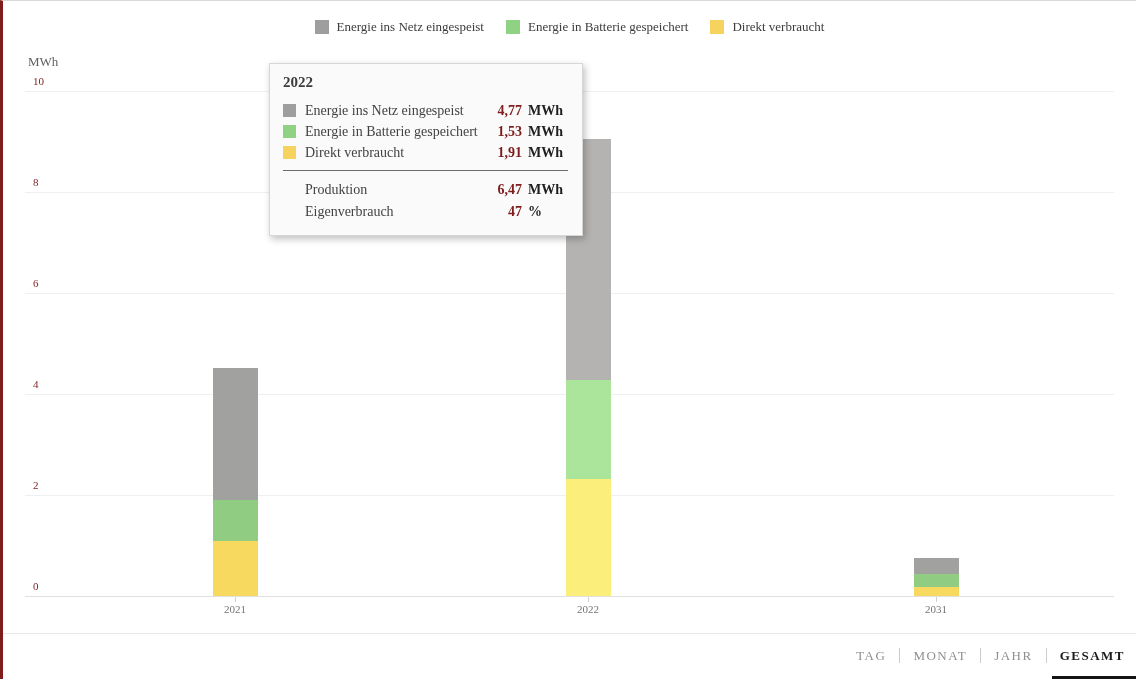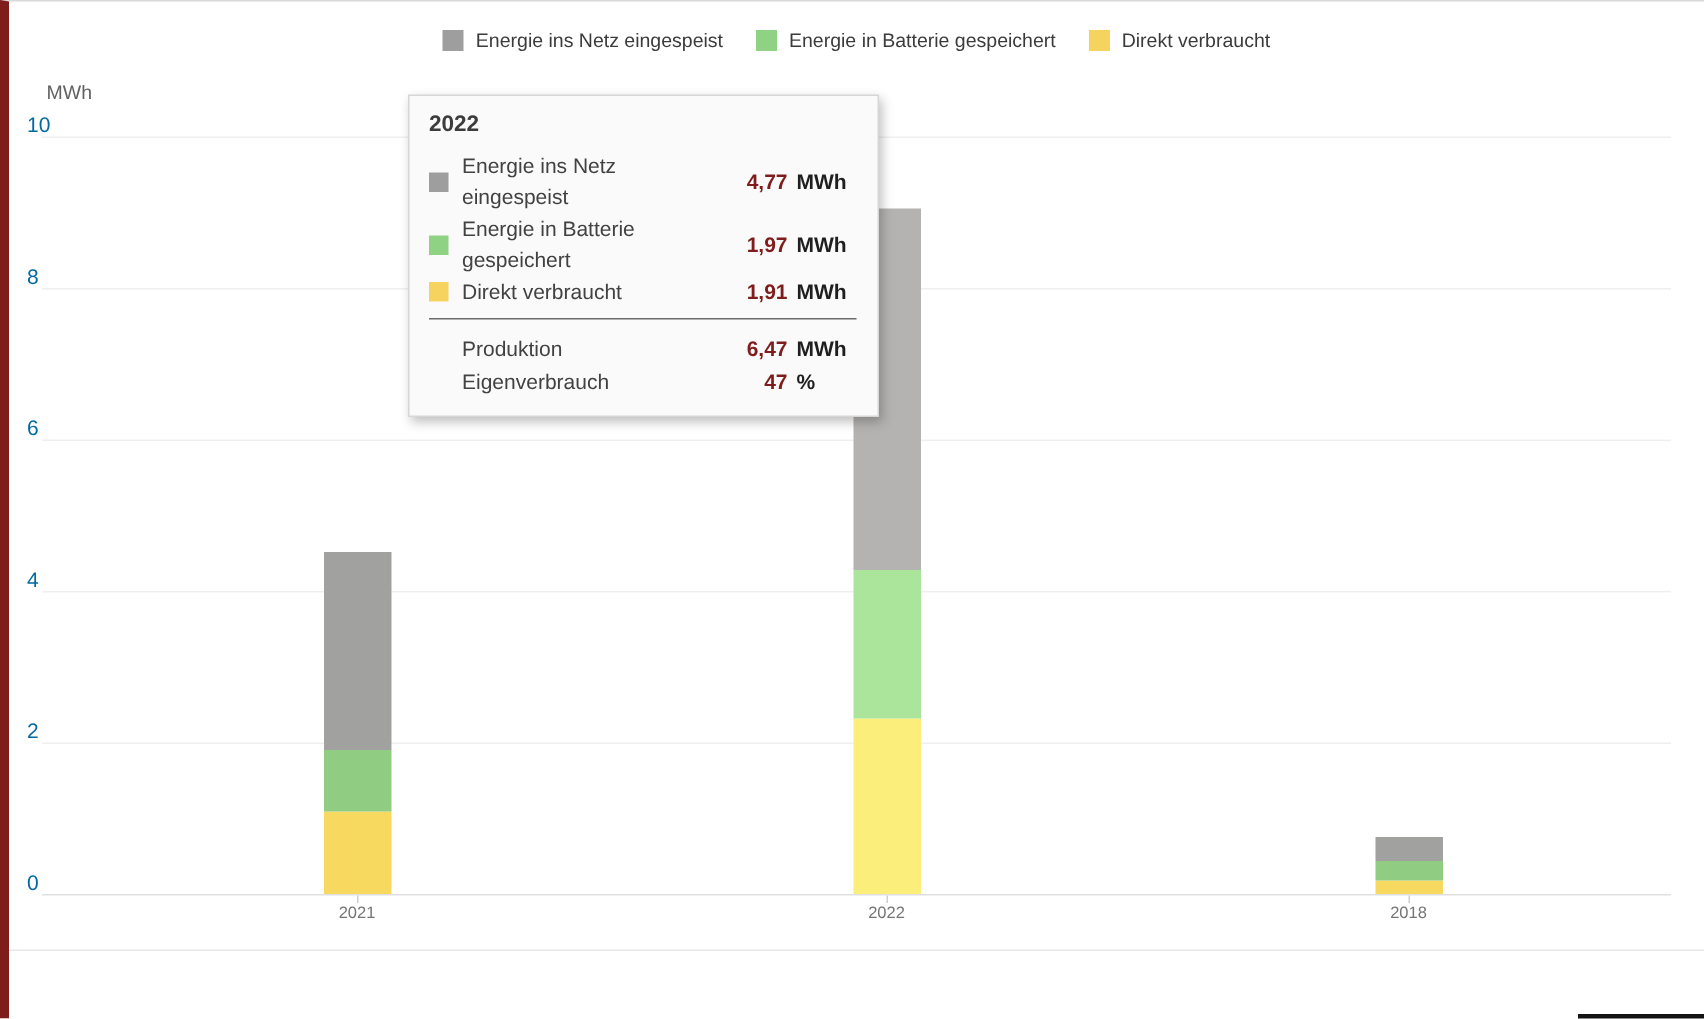--- a/index.html
+++ b/index.html
@@ -2,35 +2,35 @@
 <html><head>
 <meta charset="utf-8">
 <style>
   html,body{margin:0;padding:0;}
   body{
     width:1136px;height:679px;overflow:hidden;background:#ffffff;
     font-family:"Liberation Sans",sans-serif;position:relative;
   }
   .page{
     position:absolute;inset:0;background:#fff;
-    border-top:1px solid #d9d9d9;border-left:6px solid #7f1d1d;
+    border-top:1px solid #d9d9d9;border-left:3px solid #7f1d1d;font-family:Liberation Serif, serif;
   }
   
   .legend{
     position:absolute;top:19px;left:0;right:0;
     display:flex;justify-content:center;align-items:center;column-gap:22px;
   }
   .legend-item{display:flex;align-items:center;cursor:pointer;}
   .legend-swatch{width:14px;height:14px;margin-right:8px;flex:none;}
   .legend-label{font-size:13px;color:#3b3b3b;line-height:14px;}
   
   .y-unit{position:absolute;left:25px;top:53px;font-size:13px;color:#616161;}
   .gridline{position:absolute;left:22px;right:22px;height:1px;background:#efefef;}
   .gridline.zero{background:#e0e0e0;}
-  .y-tick-label{position:absolute;left:12px;font-size:14px;color:#0369a1;}
+  .y-tick-label{position:absolute;left:30px;font-size:11px;color:#7f1d1d;}
   .bar-seg{position:absolute;width:45px;}
   .x-tick{position:absolute;width:1px;height:5px;background:#cfcfcf;}
   .x-label{position:absolute;width:60px;text-align:center;font-size:11px;color:#757575;top:602px;}
   
   .tooltip{
     position:absolute;left:266px;top:62px;width:314px;box-sizing:border-box;
     background:#fafafa;border:1px solid #d6d6d6;
     box-shadow:2px 3px 7px rgba(0,0,0,0.25);
     padding:10px 14px 12px 13px;z-index:20;
   }
@@ -104,36 +104,36 @@
       <div class="x-label" style="left: 202px;">2021</div>
       <div class="bar-seg" style="left: 563px; top: 478px; height: 117px; background: rgb(252, 238, 122);"></div>
       <div class="bar-seg" style="left: 563px; top: 379px; height: 99px; background: rgb(171, 229, 155);"></div>
       <div class="bar-seg" style="left: 563px; top: 138px; height: 241px; background: rgb(181, 179, 178);"></div>
       <div class="x-tick" style="left: 585px; top: 596px;"></div>
       <div class="x-label" style="left: 555px;">2022</div>
       <div class="bar-seg" style="left: 911px; top: 586px; height: 9px; background: rgb(248, 217, 96);"></div>
       <div class="bar-seg" style="left: 911px; top: 573px; height: 13px; background: rgb(144, 204, 129);"></div>
       <div class="bar-seg" style="left: 911px; top: 557px; height: 16px; background: rgb(161, 161, 159);"></div>
       <div class="x-tick" style="left: 933px; top: 596px;"></div>
-      <div class="x-label" style="left: 903px;">2018</div>
+      <div class="x-label" style="left: 903px;">2031</div>
     </div>
 
   <div class="tooltip">
     <div class="tt-title">2022</div>
     <div id="tt-rows">
         <div class="tt-row">
           <div class="tt-swatch" style="background: rgb(158, 158, 158);"></div>
           <div class="tt-label">Energie ins Netz eingespeist</div>
           <div class="tt-val">4,77</div>
           <div class="tt-unit">MWh</div>
         </div>
         <div class="tt-row">
           <div class="tt-swatch" style="background: rgb(144, 210, 131);"></div>
           <div class="tt-label">Energie in Batterie gespeichert</div>
-          <div class="tt-val">1,97</div>
+          <div class="tt-val">1,53</div>
           <div class="tt-unit">MWh</div>
         </div>
         <div class="tt-row">
           <div class="tt-swatch" style="background: rgb(246, 211, 95);"></div>
           <div class="tt-label">Direkt verbraucht</div>
           <div class="tt-val">1,91</div>
           <div class="tt-unit">MWh</div>
         </div>
       </div>
     <div class="tt-div"></div>
@@ -145,16 +145,25 @@
         </div>
         <div class="tt-row tt-sum">
           <div class="tt-label">Eigenverbrauch</div>
           <div class="tt-val">47</div>
           <div class="tt-unit">%</div>
         </div>
       </div>
   </div>
 
   <div class="footer">
+    <div class="tabs" id="tabs">
+        <div class="tab">TAG</div>
+        <div class="tab-sep"></div>
+        <div class="tab">MONAT</div>
+        <div class="tab-sep"></div>
+        <div class="tab">JAHR</div>
+        <div class="tab-sep"></div>
+        <div class="tab active">GESAMT</div>
+      </div>
     <div class="active-underline"></div>
   </div>
 
 </div>
 
 </body></html>

